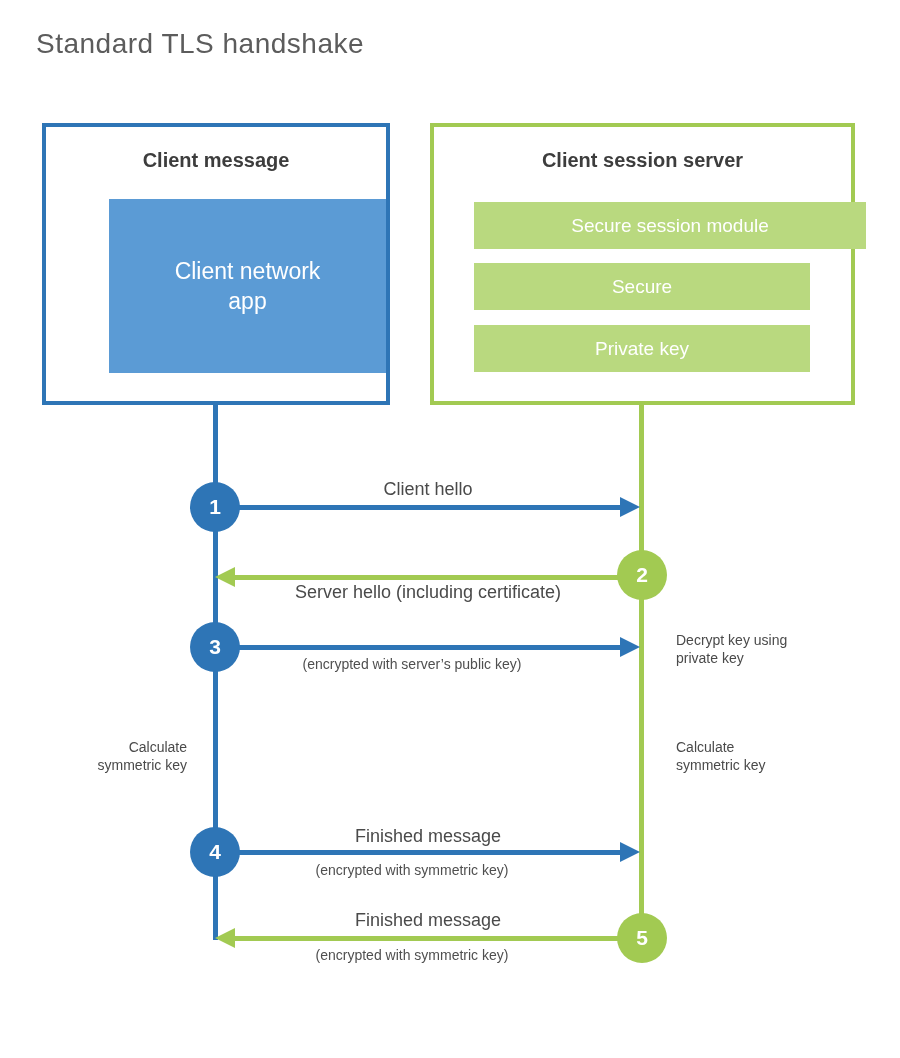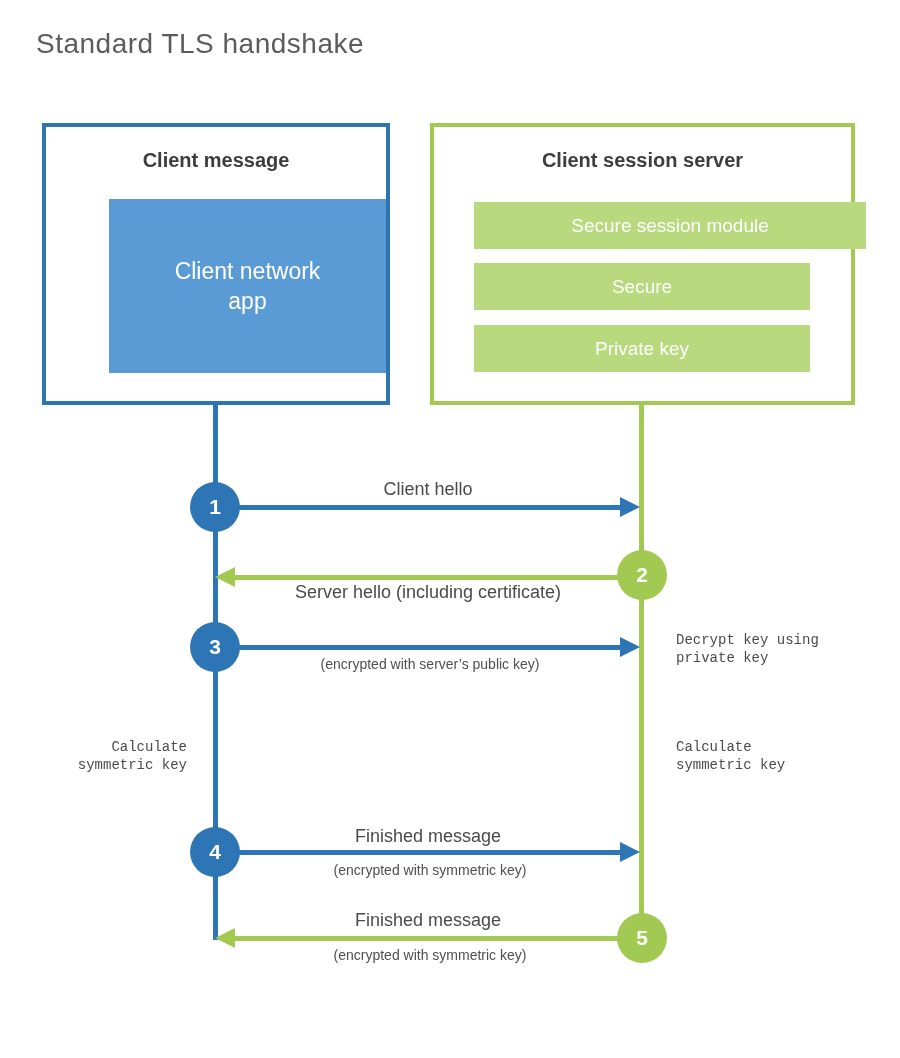--- a/index.html
+++ b/index.html
@@ -39,23 +39,23 @@
   .step-circle.green{background:var(--green);}
 
   .arrow-line{height:5px;z-index:2;}
   .arrow-line.blue{background:var(--blue);}
   .arrow-line.green{background:var(--green);}
   .arrow-head{width:0;height:0;z-index:2;}
   .arrow-head.right{border-top:10px solid transparent;border-bottom:10px solid transparent;border-left:20px solid var(--blue);}
   .arrow-head.left{border-top:10px solid transparent;border-bottom:10px solid transparent;border-right:20px solid var(--green);}
 
   .msg-label{width:500px;left:178px;text-align:center;font-size:18px;color:var(--label);}
-  .msg-sub{width:500px;left:180px;text-align:center;font-size:14px;color:#4f4f4f;}
+  .msg-sub{width:500px;left:162px;text-align:center;font-size:14px;color:#4f4f4f;}
 
-  .side-note{font-size:14px;line-height:17.5px;color:var(--label);font-family:Liberation Mono, monospace;}
+  .side-note{font-size:14px;line-height:17.5px;color:var(--label);}
   .side-note.right-side{left:676px;text-align:left;}
   .side-note.left-side{left:40px;width:147px;text-align:right;}
 </style>
 </head>
 <body>
 
 <div class="canvas">
 
   <div class="abs page-title">Standard TLS handshake</div>
 

